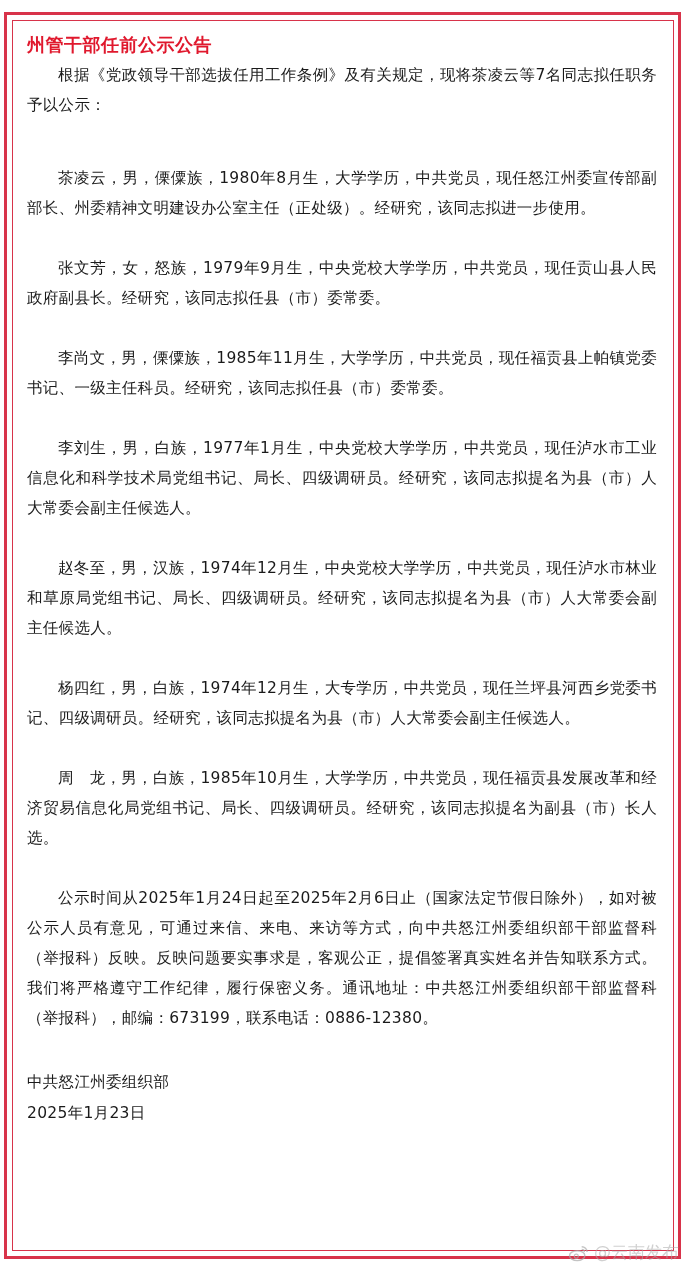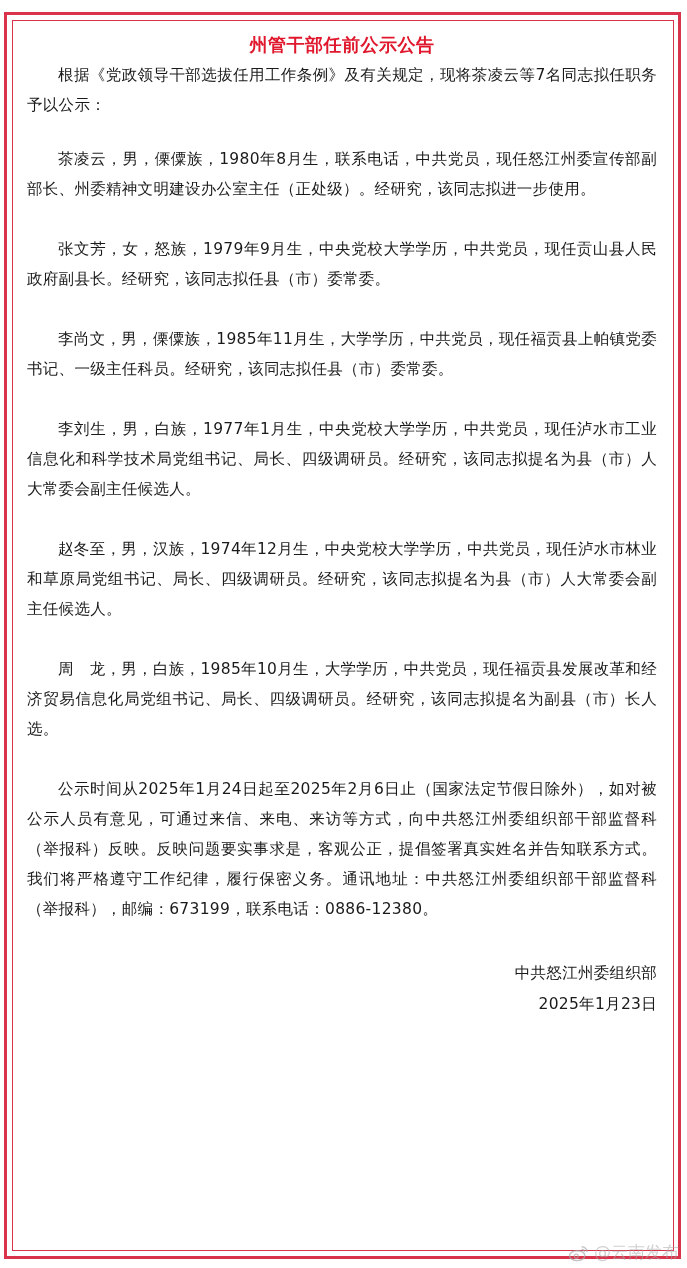--- a/index.html
+++ b/index.html
@@ -31,21 +31,20 @@
       height: 1229px;
       border: 1px solid #d8334a;
     }
     .doc {
       position: absolute;
       left: 27px;
       top: 30px;
       width: 630px;
     }
     .title {
-      text-align: center;
       font-size: 18px;
       font-weight: bold;
       color: #e0182d;
       line-height: 30px;
       height: 30px;
       letter-spacing: 0.5px;
     }
     .subtitle {
       text-align: center;
       font-size: 14px;
@@ -59,27 +58,26 @@
       line-height: 30px;
       text-indent: 2em;
       text-align: justify;
       margin: 0 0 30px 0;
       letter-spacing: 0.3px;
     }
     .para .name {
       font-weight: normal;
     }
     .para.intro {
-      margin-bottom: 24px;
+      margin-bottom: 43px;
     }
     .para.notice {
       margin-bottom: 34px;
     }
     .signature {
-      text-align: right;
       font-size: 15.5px;
       line-height: 31px;
       letter-spacing: 0.3px;
     }
     .watermark {
       position: absolute;
       right: 8px;
       bottom: 4px;
       font-size: 17px;
       color: rgba(170,170,170,0.55);
@@ -98,39 +96,42 @@
 
 <div class="outer-frame"></div>
 <div class="inner-frame"></div>
 
 <div class="doc">
   <div class="title">州管干部任前公示公告</div>
 
   <p class="para intro">根据《党政领导干部选拔任用工作条例》及有关规定，现将茶凌云等7名同志拟任职务予以公示：</p>
 
   <p class="para">
-    <span class="name">茶凌云，</span><span>男，傈僳族，1980年8月生，联系电话，中共党员，现任怒江州委宣传部副部长、州委精神文明建设办公室主任（正处级）。经研究，该同志拟进一步使用。</span>
+    <span class="name">茶凌云，</span><span>男，傈僳族，1980年8月生，大学学历，中共党员，现任怒江州委宣传部副部长、州委精神文明建设办公室主任（正处级）。经研究，该同志拟进一步使用。</span>
   </p>
 
   <p class="para">
     <span class="name">张文芳，</span><span>女，怒族，1979年9月生，中央党校大学学历，中共党员，现任贡山县人民政府副县长。经研究，该同志拟任县（市）委常委。</span>
   </p>
 
   <p class="para">
     <span class="name">李尚文，</span><span>男，傈僳族，1985年11月生，大学学历，中共党员，现任福贡县上帕镇党委书记、一级主任科员。经研究，该同志拟任县（市）委常委。</span>
   </p>
 
   <p class="para">
     <span class="name">李刘生，</span><span>男，白族，1977年1月生，中央党校大学学历，中共党员，现任泸水市工业信息化和科学技术局党组书记、局长、四级调研员。经研究，该同志拟提名为县（市）人大常委会副主任候选人。</span>
   </p>
 
   <p class="para">
     <span class="name">赵冬至，</span><span>男，汉族，1974年12月生，中央党校大学学历，中共党员，现任泸水市林业和草原局党组书记、局长、四级调研员。经研究，该同志拟提名为县（市）人大常委会副主任候选人。</span>
   </p>
 
+  <p class="para">
+    <span class="name">杨四红，</span><span>男，白族，1974年12月生，大专学历，中共党员，现任兰坪县河西乡党委书记、四级调研员。经研究，该同志拟提名为县（市）人大常委会副主任候选人。</span>
+  </p>
 
   <p class="para">
     <span class="name">周　龙，</span><span>男，白族，1985年10月生，大学学历，中共党员，现任福贡县发展改革和经济贸易信息化局党组书记、局长、四级调研员。经研究，该同志拟提名为副县（市）长人选。</span>
   </p>
 
   <p class="para notice">公示时间从2025年1月24日起至2025年2月6日止（国家法定节假日除外），如对被公示人员有意见，可通过来信、来电、来访等方式，向中共怒江州委组织部干部监督科（举报科）反映。反映问题要实事求是，客观公正，提倡签署真实姓名并告知联系方式。我们将严格遵守工作纪律，履行保密义务。通讯地址：中共怒江州委组织部干部监督科（举报科），邮编：673199，联系电话：0886-12380。</p>
 
   <div class="signature">
     <div>中共怒江州委组织部</div>
     <div>2025年1月23日</div>

